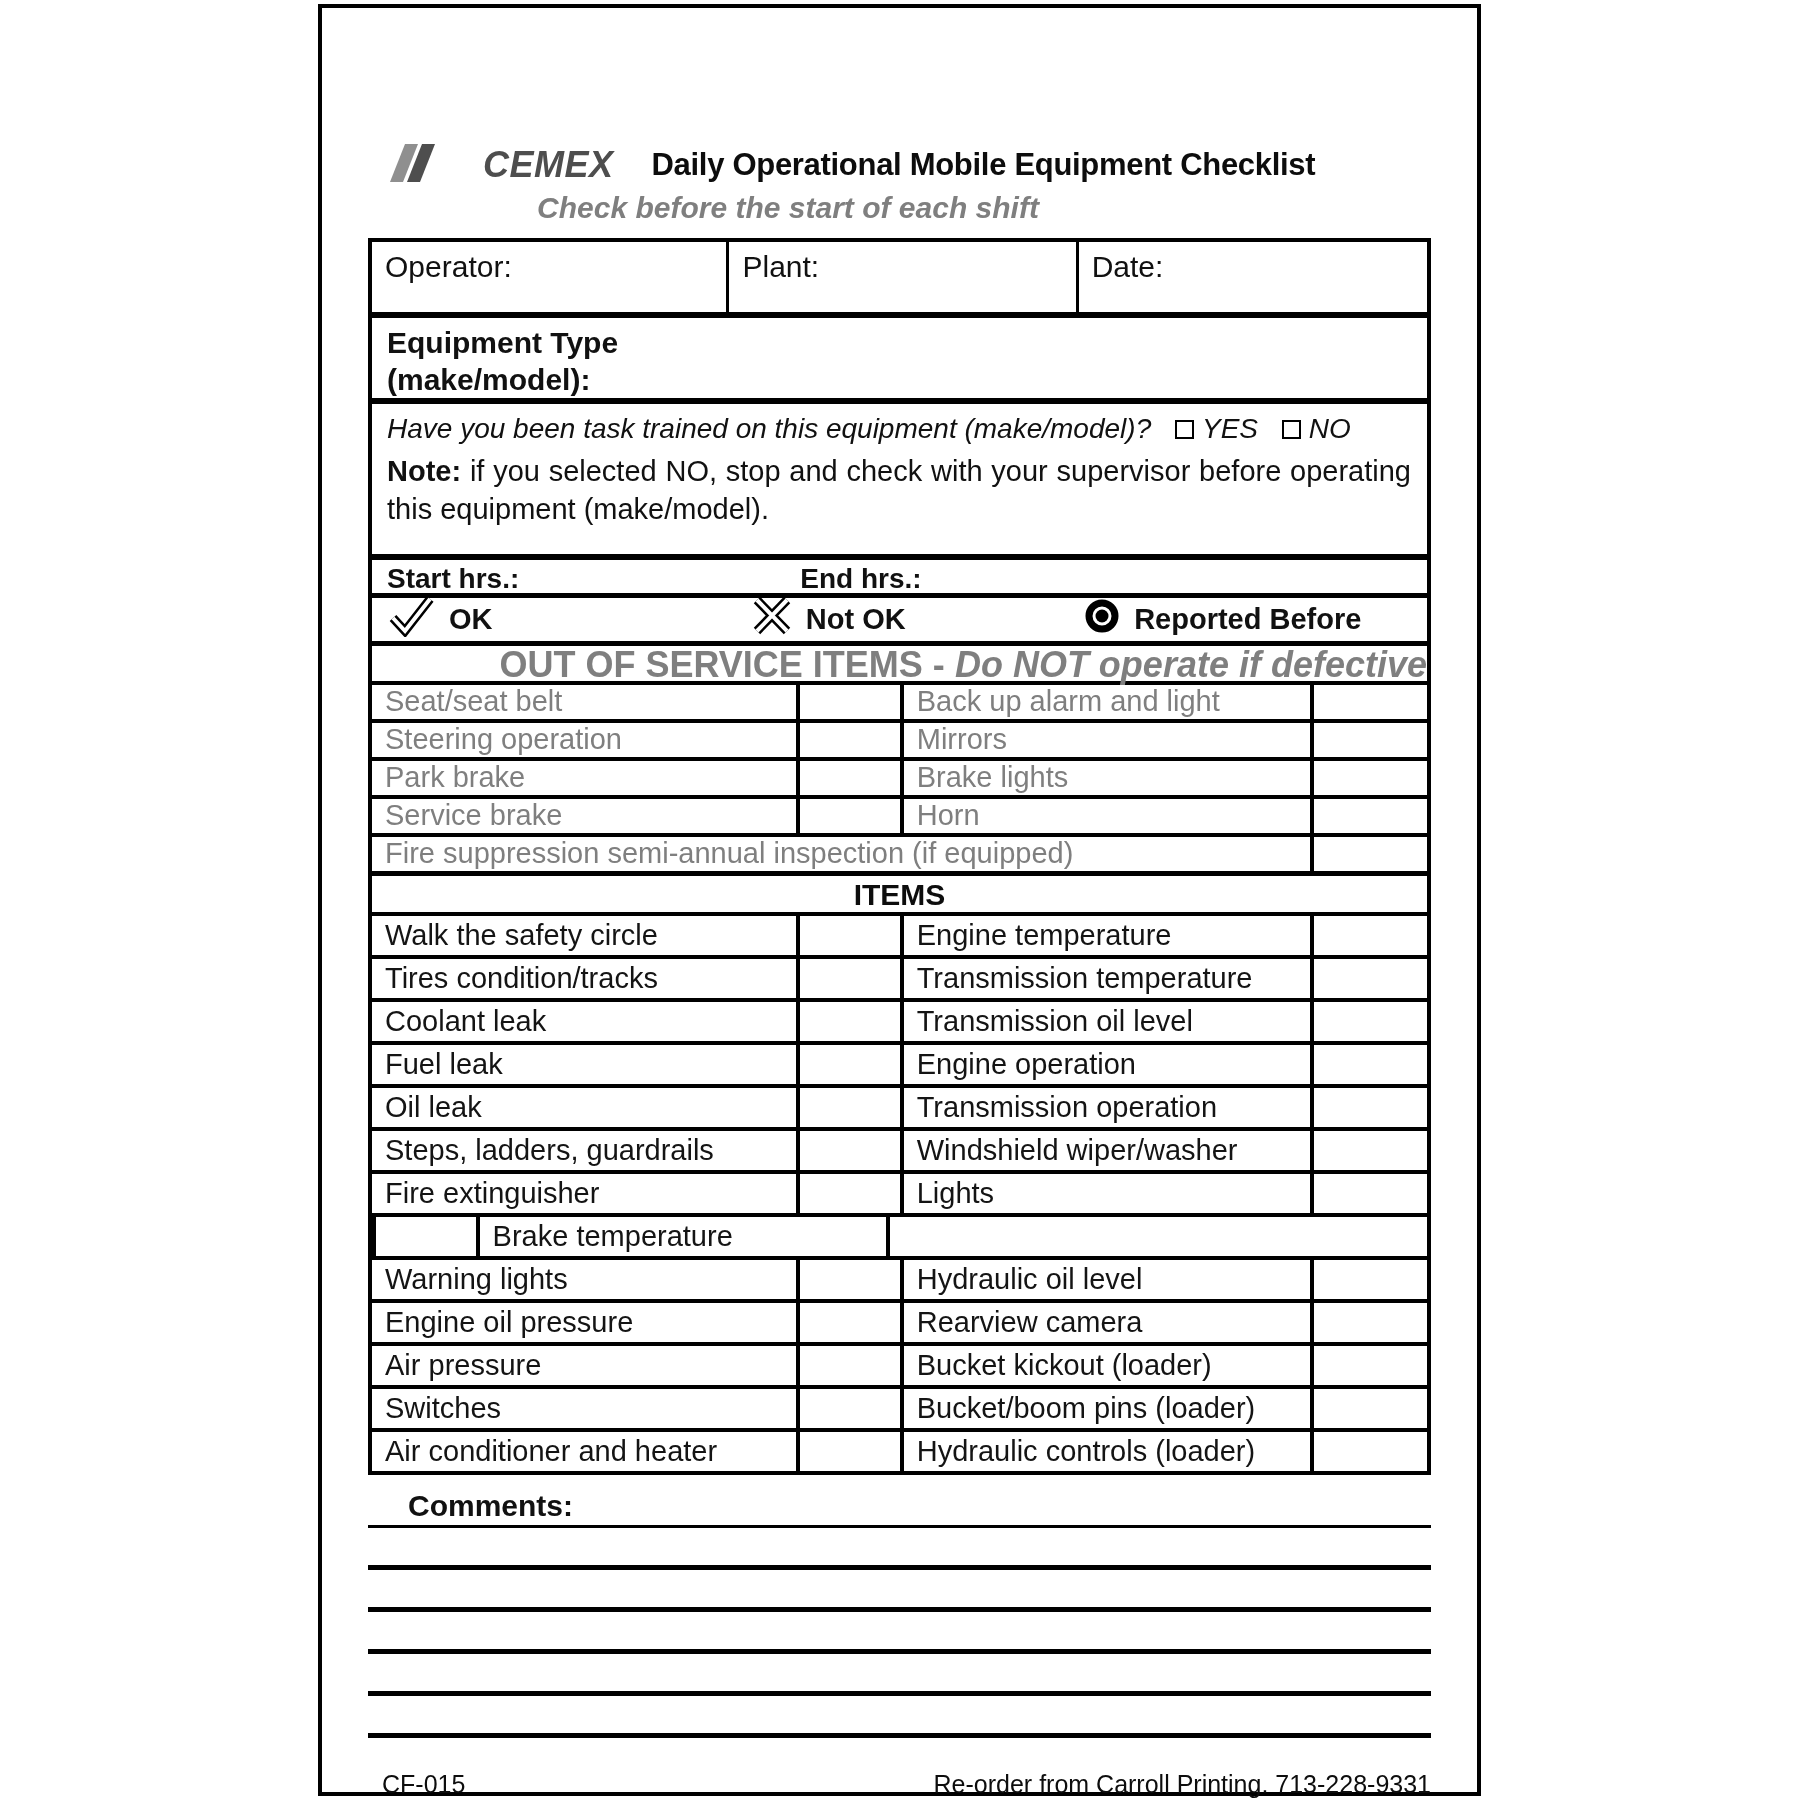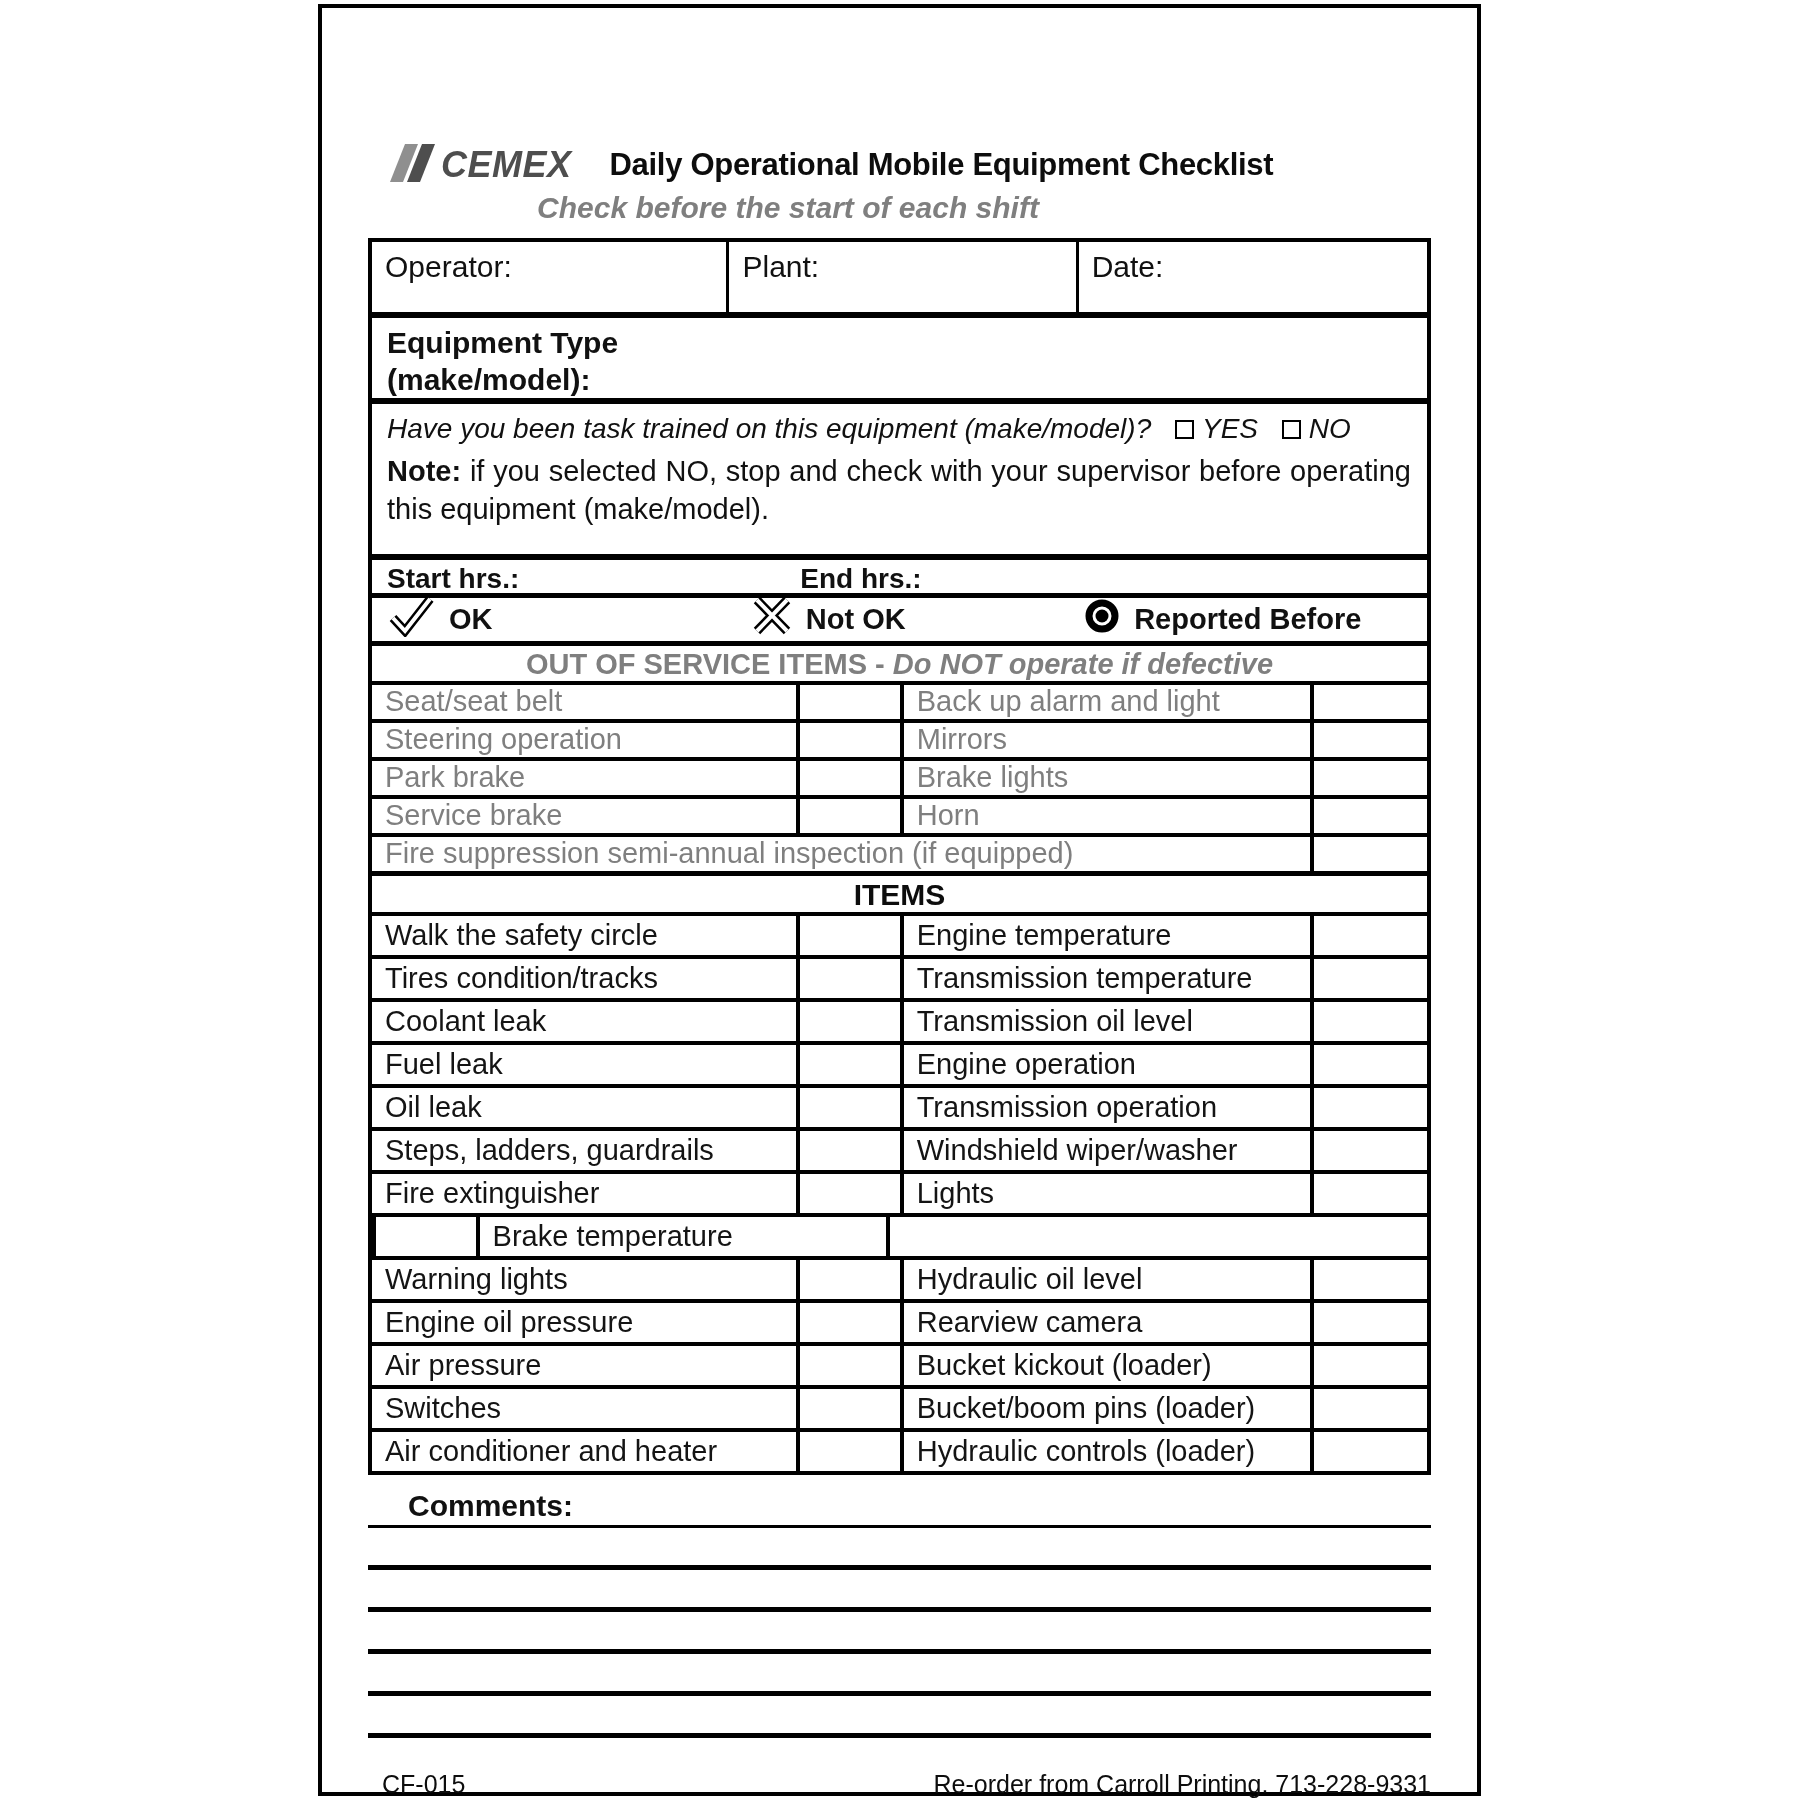--- a/index.html
+++ b/index.html
@@ -4,21 +4,21 @@
 <style>
   * { box-sizing: border-box; margin: 0; padding: 0; }
   html,body { width:1800px; height:1800px; background:#ffffff;
     font-family:"Liberation Sans","DejaVu Sans",sans-serif; color:#111; }
   .card { position:absolute; left:318px; top:4px; width:1163px; height:1792px;
     border:4px solid #000; background:#fff; }
   .content { padding:0 46px; }
 
   
   .header-row { display:flex; align-items:center; margin-top:136px; padding-left:22px; }
-  .logo { display:flex; align-items:center; }
+  .logo { display:flex; align-items:center;gap:42px; }
   .logo-text { font-size:36px; font-weight:700; font-style:italic; color:#4e4e4e;
     letter-spacing:.5px; line-height:1; margin-left:3px; }
   .title { font-size:31px; font-weight:700; color:#0d0d0d; margin-left:38px; letter-spacing:-.3px; }
   .subtitle { width:840px; text-align:center; margin-top:5px; font-size:30px;
     font-weight:700; font-style:italic; color:#7f7f7f; }
 
   
   .form-table { border:4px solid #000; margin-top:13px; font-size:29px; }
   .info-row { display:flex; height:70px; }
   .info-cell { padding:8px 0 0 13px; font-weight:400; font-size:30px; }
@@ -39,22 +39,22 @@
     font-weight:700; font-size:28px; }
   .start-hrs { position:absolute; left:15px; top:3px; }
   .end-hrs { position:absolute; left:40.6%; top:3px; }
 
   .legend-row { border-top:5px solid #000; height:48px; position:relative; }
   .lg { position:absolute; top:0; height:100%; display:flex; align-items:center;
     font-weight:700; font-size:29px; }
   .lg svg { margin-right:14px; }
   .lg-ok { left:16px; } .lg-nok { left:36%; } .lg-rep { left:67.5%; }
 
-  .oos-header { border-top:5px solid #000; height:40px; line-height:37px; text-align:center;
-    color:#7f7f7f; font-weight:700; font-size:29px; }
+  .oos-header { border-top:5px solid #000; height:40px; line-height:37px; text-align:right;
+    color:#7f7f7f; font-weight:700; font-size:36px; }
   .oos-header .em { font-style:italic; }
 
   .check-row { display:flex; border-top:4px solid #000; height:38px; align-items:center; }
   .gray-row { color:#7f7f7f; }
   .item-row { height:43px; color:#141414; }
   .cell-item-l { width:40.2%; padding-left:13px; }
   .cell-box-l { width:10.2%; align-self:stretch; border-left:4px solid #000; border-right:4px solid #000; }
   .cell-item-r { width:38.5%; padding-left:13px; }
   .cell-box-r { width:11.1%; align-self:stretch; border-left:4px solid #000; }
   .cell-item-full { width:88.9%; padding-left:13px; }

